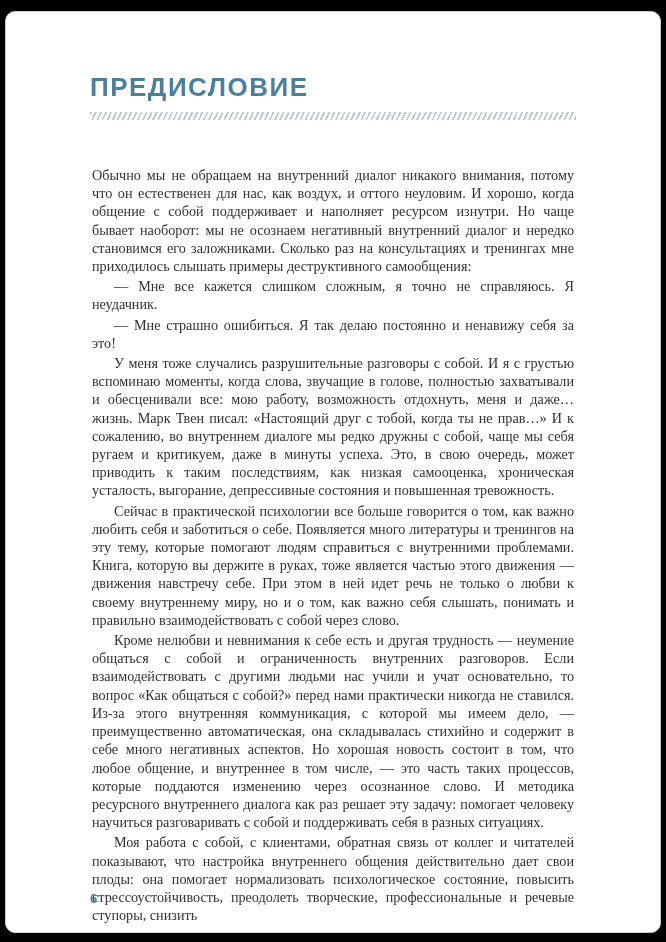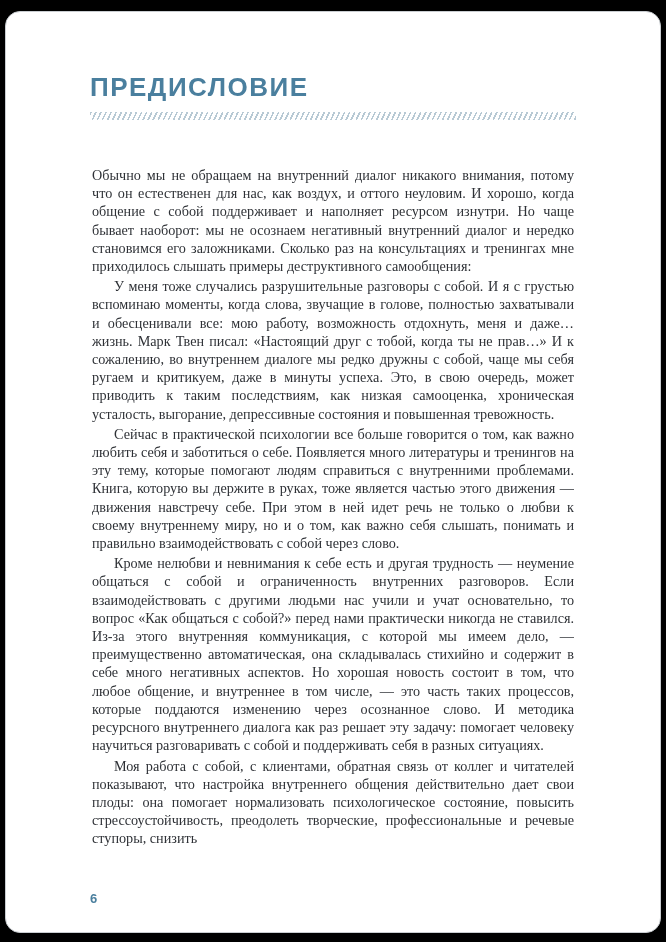--- a/index.html
+++ b/index.html
@@ -13,21 +13,21 @@
     height: 942px;
     background: #000;
     box-sizing: border-box;
     padding: 11px 5px 9px 5px;
     margin: 0 auto;
     overflow: hidden;
   }
   .sheet {
     background: #ffffff;
     border: 1px solid #c9cdd1;
-    border-radius: 15px;
+    border-radius: 10px;
     height: 100%;
     box-sizing: border-box;
     position: relative;
     padding: 0 84px;
     overflow: hidden;
   }
   .page-title {
     margin: 0;
     padding-top: 60px;
     font-family: "Liberation Sans", "DejaVu Sans", sans-serif;
@@ -77,20 +77,22 @@
 
 <div class="viewport">
   <div class="sheet">
 
     <h1 class="page-title">ПРЕДИСЛОВИЕ</h1>
 
     <div class="title-divider"></div>
 
     <div class="body-text">
       <p class="first">Обычно мы не обращаем на внутренний диалог никакого внимания, потому что он естественен для нас, как воздух, и оттого неуловим. И хорошо, когда общение с собой поддерживает и наполняет ресурсом изнутри. Но чаще бывает наоборот: мы не осознаем негативный внутренний диалог и нередко становимся его заложниками. Сколько раз на консультациях и тренингах мне приходилось слышать примеры деструктивного самообщения:</p>
+      <p>— Мне все кажется слишком сложным, я точно не справляюсь. Я неудачник.</p>
+      <p>— Мне страшно ошибиться. Я так делаю постоянно и ненавижу себя за это!</p>
       <p>У меня тоже случались разрушительные разговоры с собой. И я с грустью вспоминаю моменты, когда слова, звучащие в голове, полностью захватывали и обесценивали все: мою работу, возможность отдохнуть, меня и даже… жизнь. Марк Твен писал: «Настоящий друг с тобой, когда ты не прав…» И к сожалению, во внутреннем диалоге мы редко дружны с собой, чаще мы себя ругаем и критикуем, даже в минуты успеха. Это, в свою очередь, может приводить к таким последствиям, как низкая самооценка, хроническая усталость, выгорание, депрессивные состояния и повышенная тревожность.</p>
       <p>Сейчас в практической психологии все больше говорится о том, как важно любить себя и заботиться о себе. Появляется много литературы и тренингов на эту тему, которые помогают людям справиться с внутренними проблемами. Книга, которую вы держите в руках, тоже является частью этого движения — движения навстречу себе. При этом в ней идет речь не только о любви к своему внутреннему миру, но и о том, как важно себя слышать, понимать и правильно взаимодействовать с собой через слово.</p>
       <p>Кроме нелюбви и невнимания к себе есть и другая трудность — неумение общаться с собой и ограниченность внутренних разговоров. Если взаимодействовать с другими людьми нас учили и учат основательно, то вопрос «Как общаться с собой?» перед нами практически никогда не ставился. Из-за этого внутренняя коммуникация, с которой мы имеем дело, — преимущественно автоматическая, она складывалась стихийно и содержит в себе много негативных аспектов. Но хорошая новость состоит в том, что любое общение, и внутреннее в том числе, — это часть таких процессов, которые поддаются изменению через осознанное слово. И методика ресурсного внутреннего диалога как раз решает эту задачу: помогает человеку научиться разговаривать с собой и поддерживать себя в разных ситуациях.</p>
       <p>Моя работа с собой, с клиентами, обратная связь от коллег и читателей показывают, что настройка внутреннего общения действительно дает свои плоды: она помогает нормализовать психологическое состояние, повысить стрессоустойчивость, преодолеть творческие, профессиональные и речевые ступоры, снизить</p>
     </div>
 
     <div class="page-footer">6</div>
 
   </div>
 </div>

